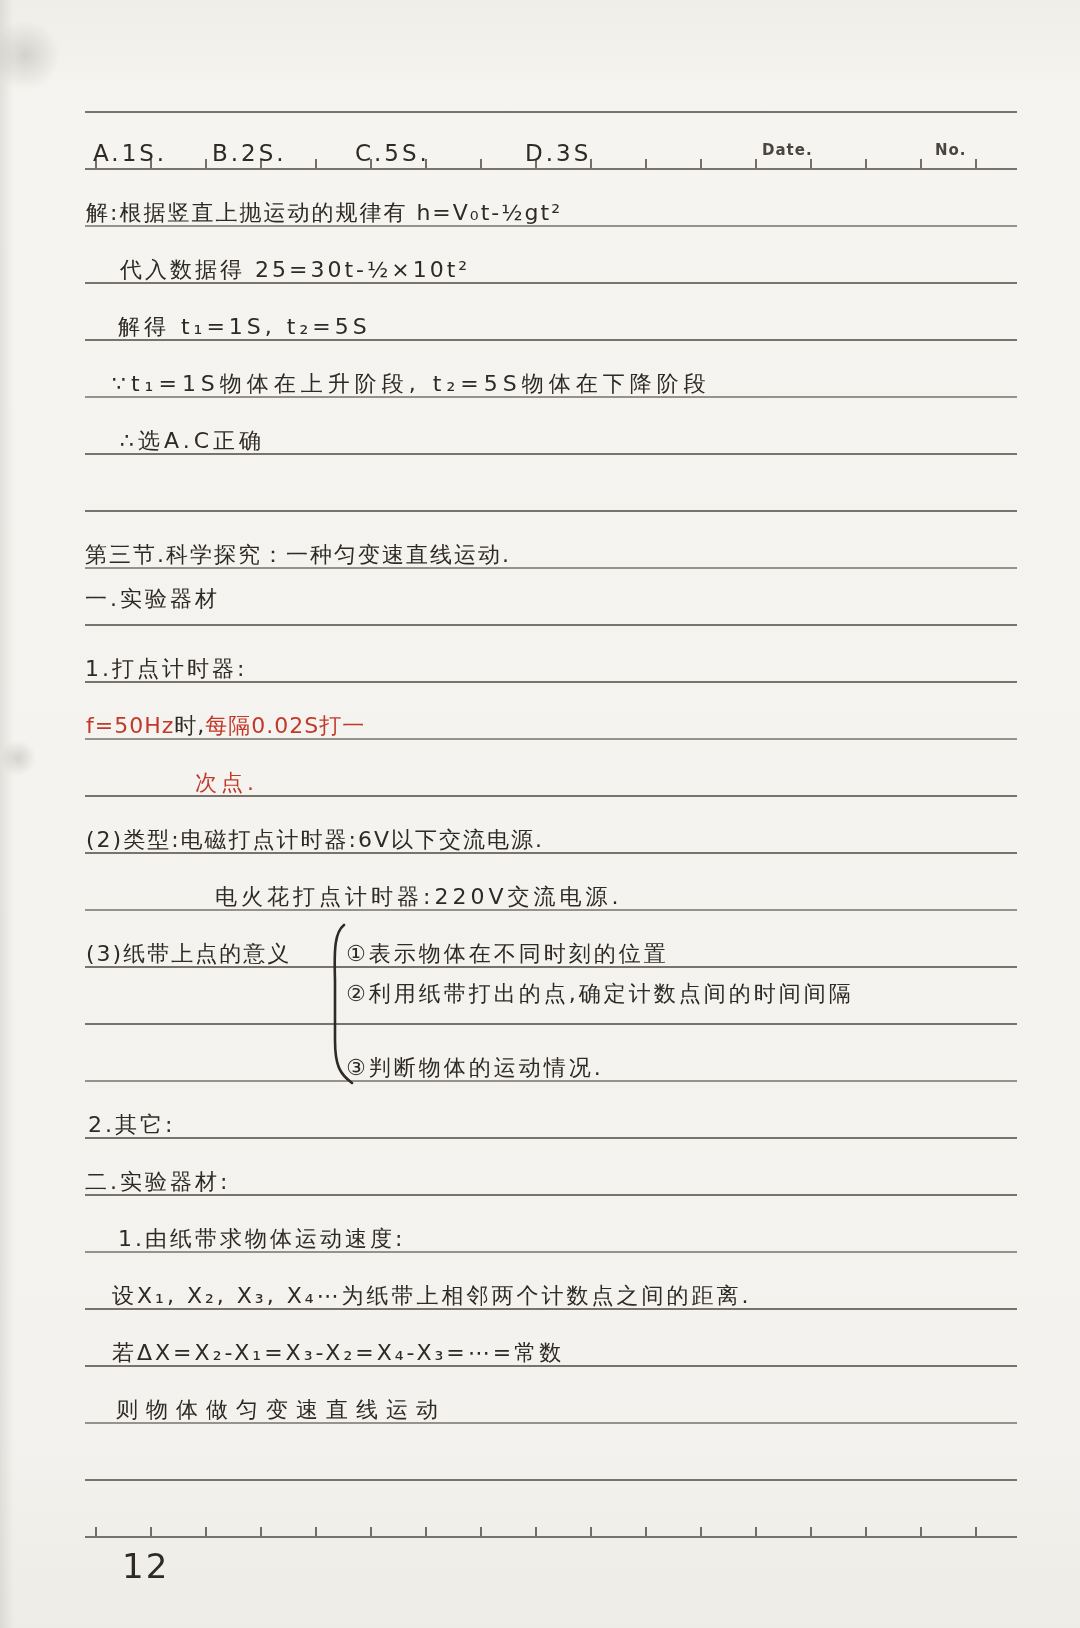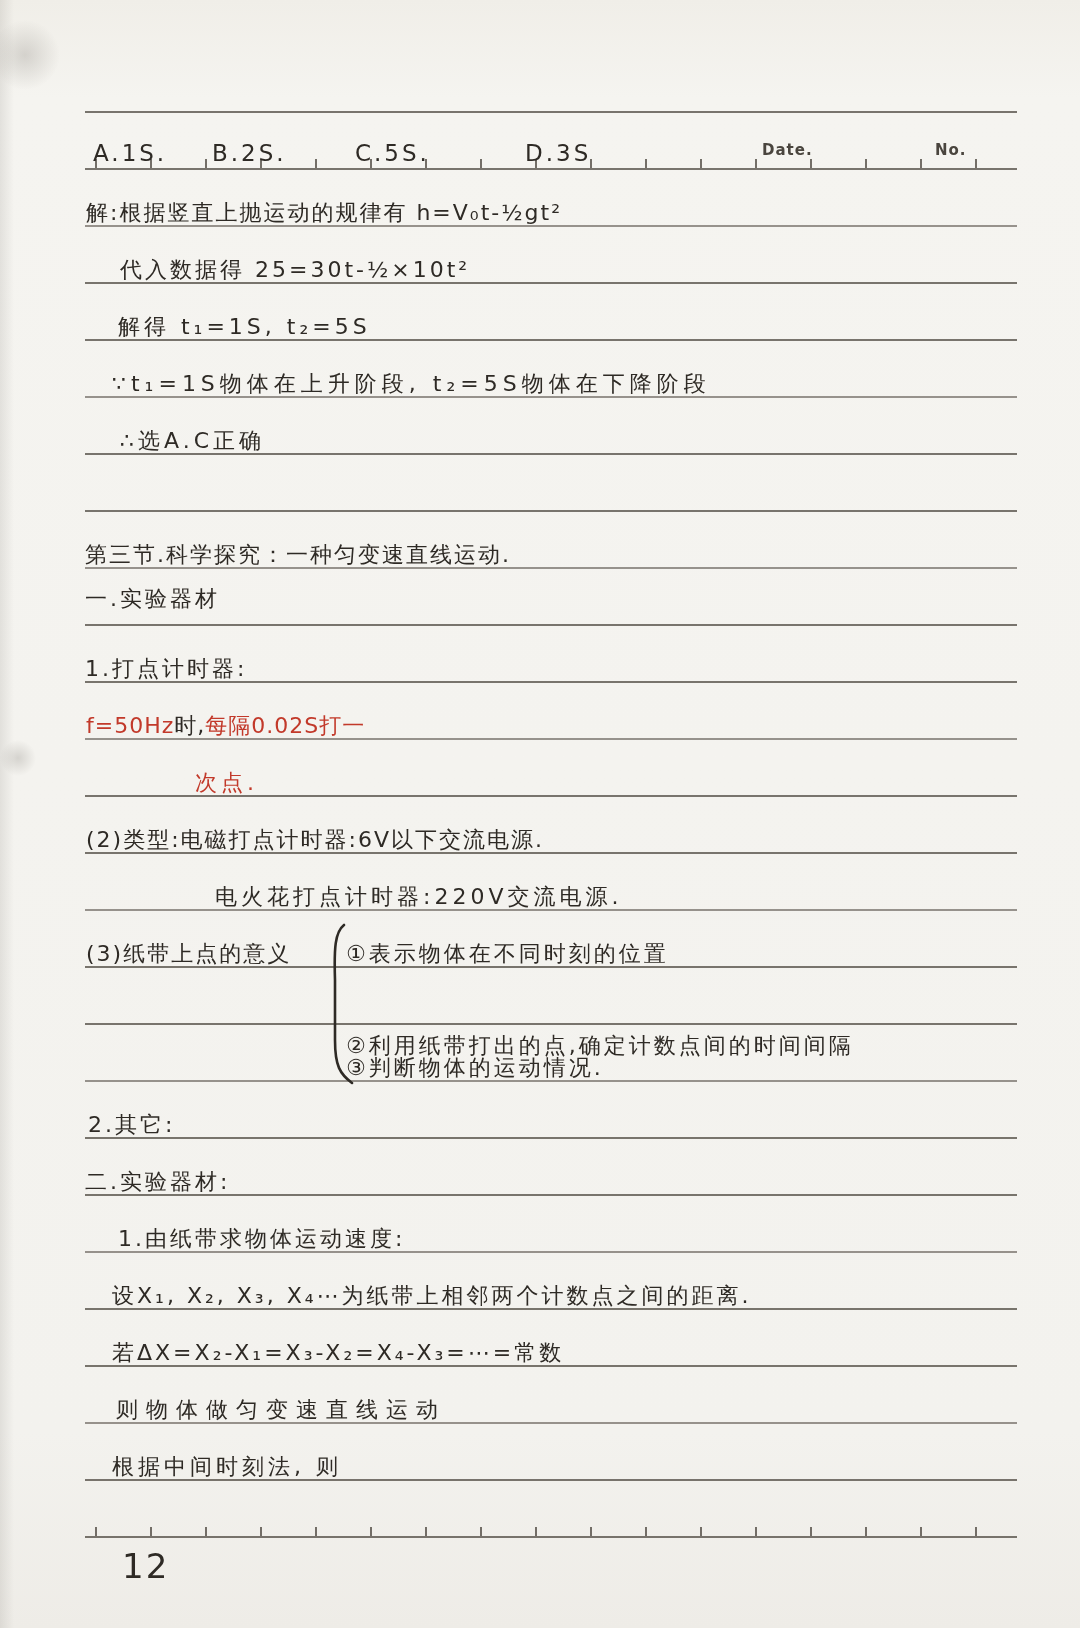--- a/index.html
+++ b/index.html
@@ -145,21 +145,21 @@
       </div>
       <div class="hline" style="left: 215px; top: 859px; letter-spacing: 4px;">
         <span class="seg">电火花打点计时器:220V交流电源.</span>
       </div>
       <div class="hline" style="left: 86px; top: 916px; letter-spacing: 2px;">
         <span class="seg">(3)纸带上点的意义</span>
       </div>
       <div class="hline" style="left: 346px; top: 916px; letter-spacing: 3px;">
         <span class="seg">①表示物体在不同时刻的位置</span>
       </div>
-      <div class="hline" style="left: 346px; top: 1008px; letter-spacing: 3px;">
+      <div class="hline" style="left: 346px; top: 956px; letter-spacing: 3px;">
         <span class="seg">②利用纸带打出的点,确定计数点间的时间间隔</span>
       </div>
       <div class="hline" style="left: 346px; top: 1030px; letter-spacing: 3px;">
         <span class="seg">③判断物体的运动情况.</span>
       </div>
       <div class="hline" style="left: 88px; top: 1087px; letter-spacing: 3px;">
         <span class="seg">2.其它:</span>
       </div>
       <div class="hline" style="left: 85px; top: 1144px; letter-spacing: 3px;">
         <span class="seg">二.实验器材:</span>
@@ -170,19 +170,18 @@
       <div class="hline" style="left: 112px; top: 1258px; letter-spacing: 3px; text-align: right;">
         <span class="seg">设X₁, X₂, X₃, X₄⋯为纸带上相邻两个计数点之间的距离.</span>
       </div>
       <div class="hline" style="left: 112px; top: 1315px; letter-spacing: 3px; text-align: right;">
         <span class="seg">若ΔX=X₂-X₁=X₃-X₂=X₄-X₃=⋯=常数</span>
       </div>
       <div class="hline" style="left: 116px; top: 1372px; letter-spacing: 8px;">
         <span class="seg">则物体做匀变速直线运动</span>
       </div>
       <div class="hline" style="left: 112px; top: 1429px; letter-spacing: 4px;">
-        <span class="seg">根据中间时刻法, 则 </span>
       </div>
     </div>
 
   <div class="page-number">12</div>
 
 </div>
 
 </body></html>

